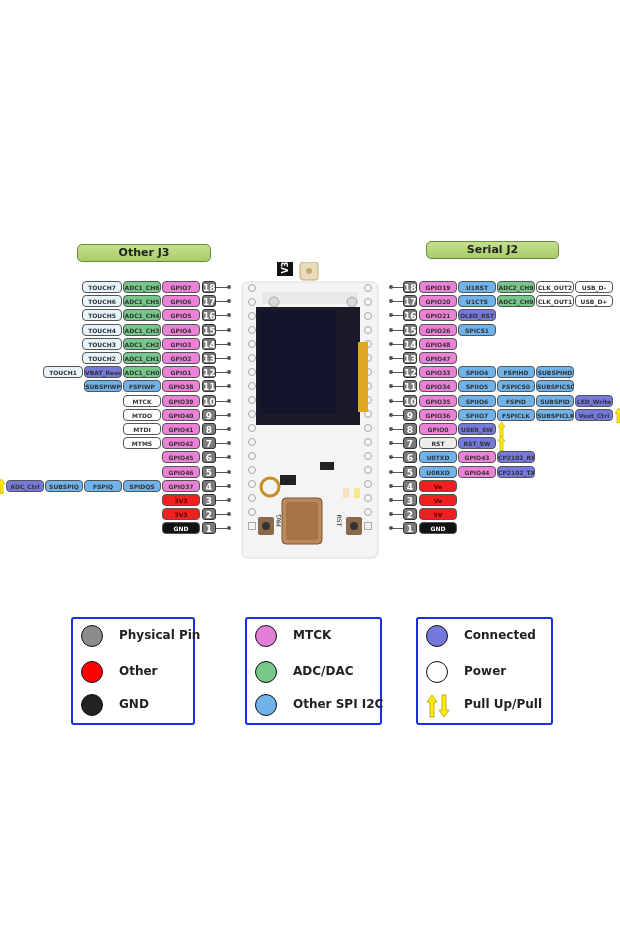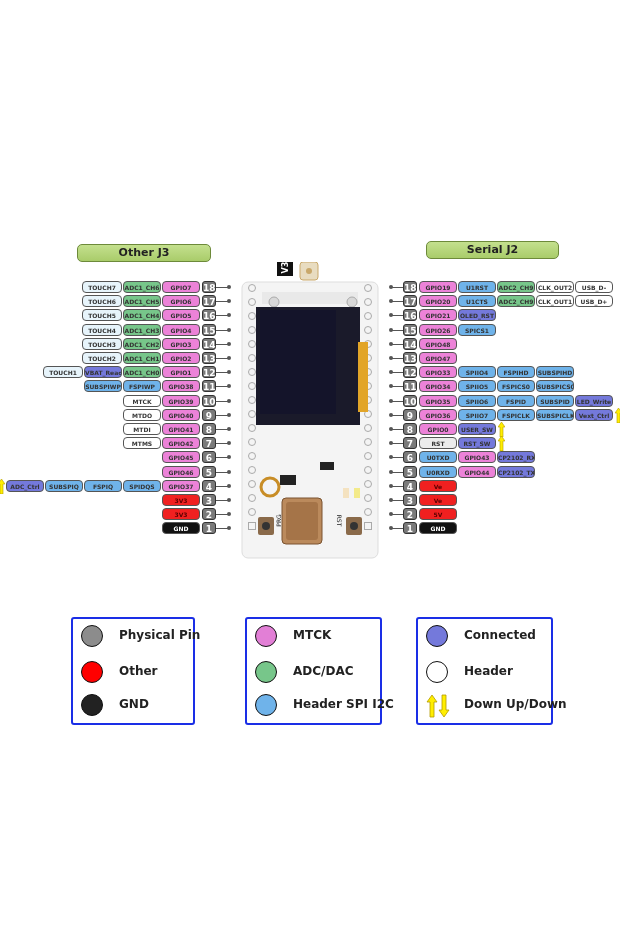--- a/index.html
+++ b/index.html
@@ -335,33 +335,33 @@
   <div class="lg-item" style="top:6px;">
       <div class="lg-circle" style="background:#e27fd6"></div>
       <div class="lg-label">MTCK</div>
     </div>
   <div class="lg-item" style="top:42px;">
       <div class="lg-circle" style="background:#77c68a"></div>
       <div class="lg-label">ADC/DAC</div>
     </div>
   <div class="lg-item" style="top:75px;">
       <div class="lg-circle" style="background:#6fb3ea"></div>
-      <div class="lg-label">Header SPI I2C</div>
+      <div class="lg-label">Other SPI I2C</div>
     </div>
 </div>
 
 <div class="legend" style="left:416px;top:617px;width:133px;height:104px;">
   <div class="lg-item" style="top:6px;">
       <div class="lg-circle" style="background:#7479db"></div>
       <div class="lg-label">Connected</div>
     </div>
   <div class="lg-item" style="top:42px;">
       <div class="lg-circle" style="background:#fff"></div>
-      <div class="lg-label">Header</div>
+      <div class="lg-label">Power</div>
     </div>
   <div class="lg-item" style="top:75px;">
     <svg width="24" height="24" viewBox="0 0 24 24" style="position:absolute;left:0;top:0;">
       <polygon points="6,1 1,8 4,8 4,23 8,23 8,8 11,8" fill="#ffee00" stroke="#b39b00" stroke-width="0.8"></polygon>
       <polygon points="18,23 13,16 16,16 16,1 20,1 20,16 23,16" fill="#ffee00" stroke="#b39b00" stroke-width="0.8"></polygon>
     </svg>
-    <div class="lg-label">Down Up/Down</div>
+    <div class="lg-label">Pull Up/Pull</div>
   </div>
 </div>
 
 </body></html>

